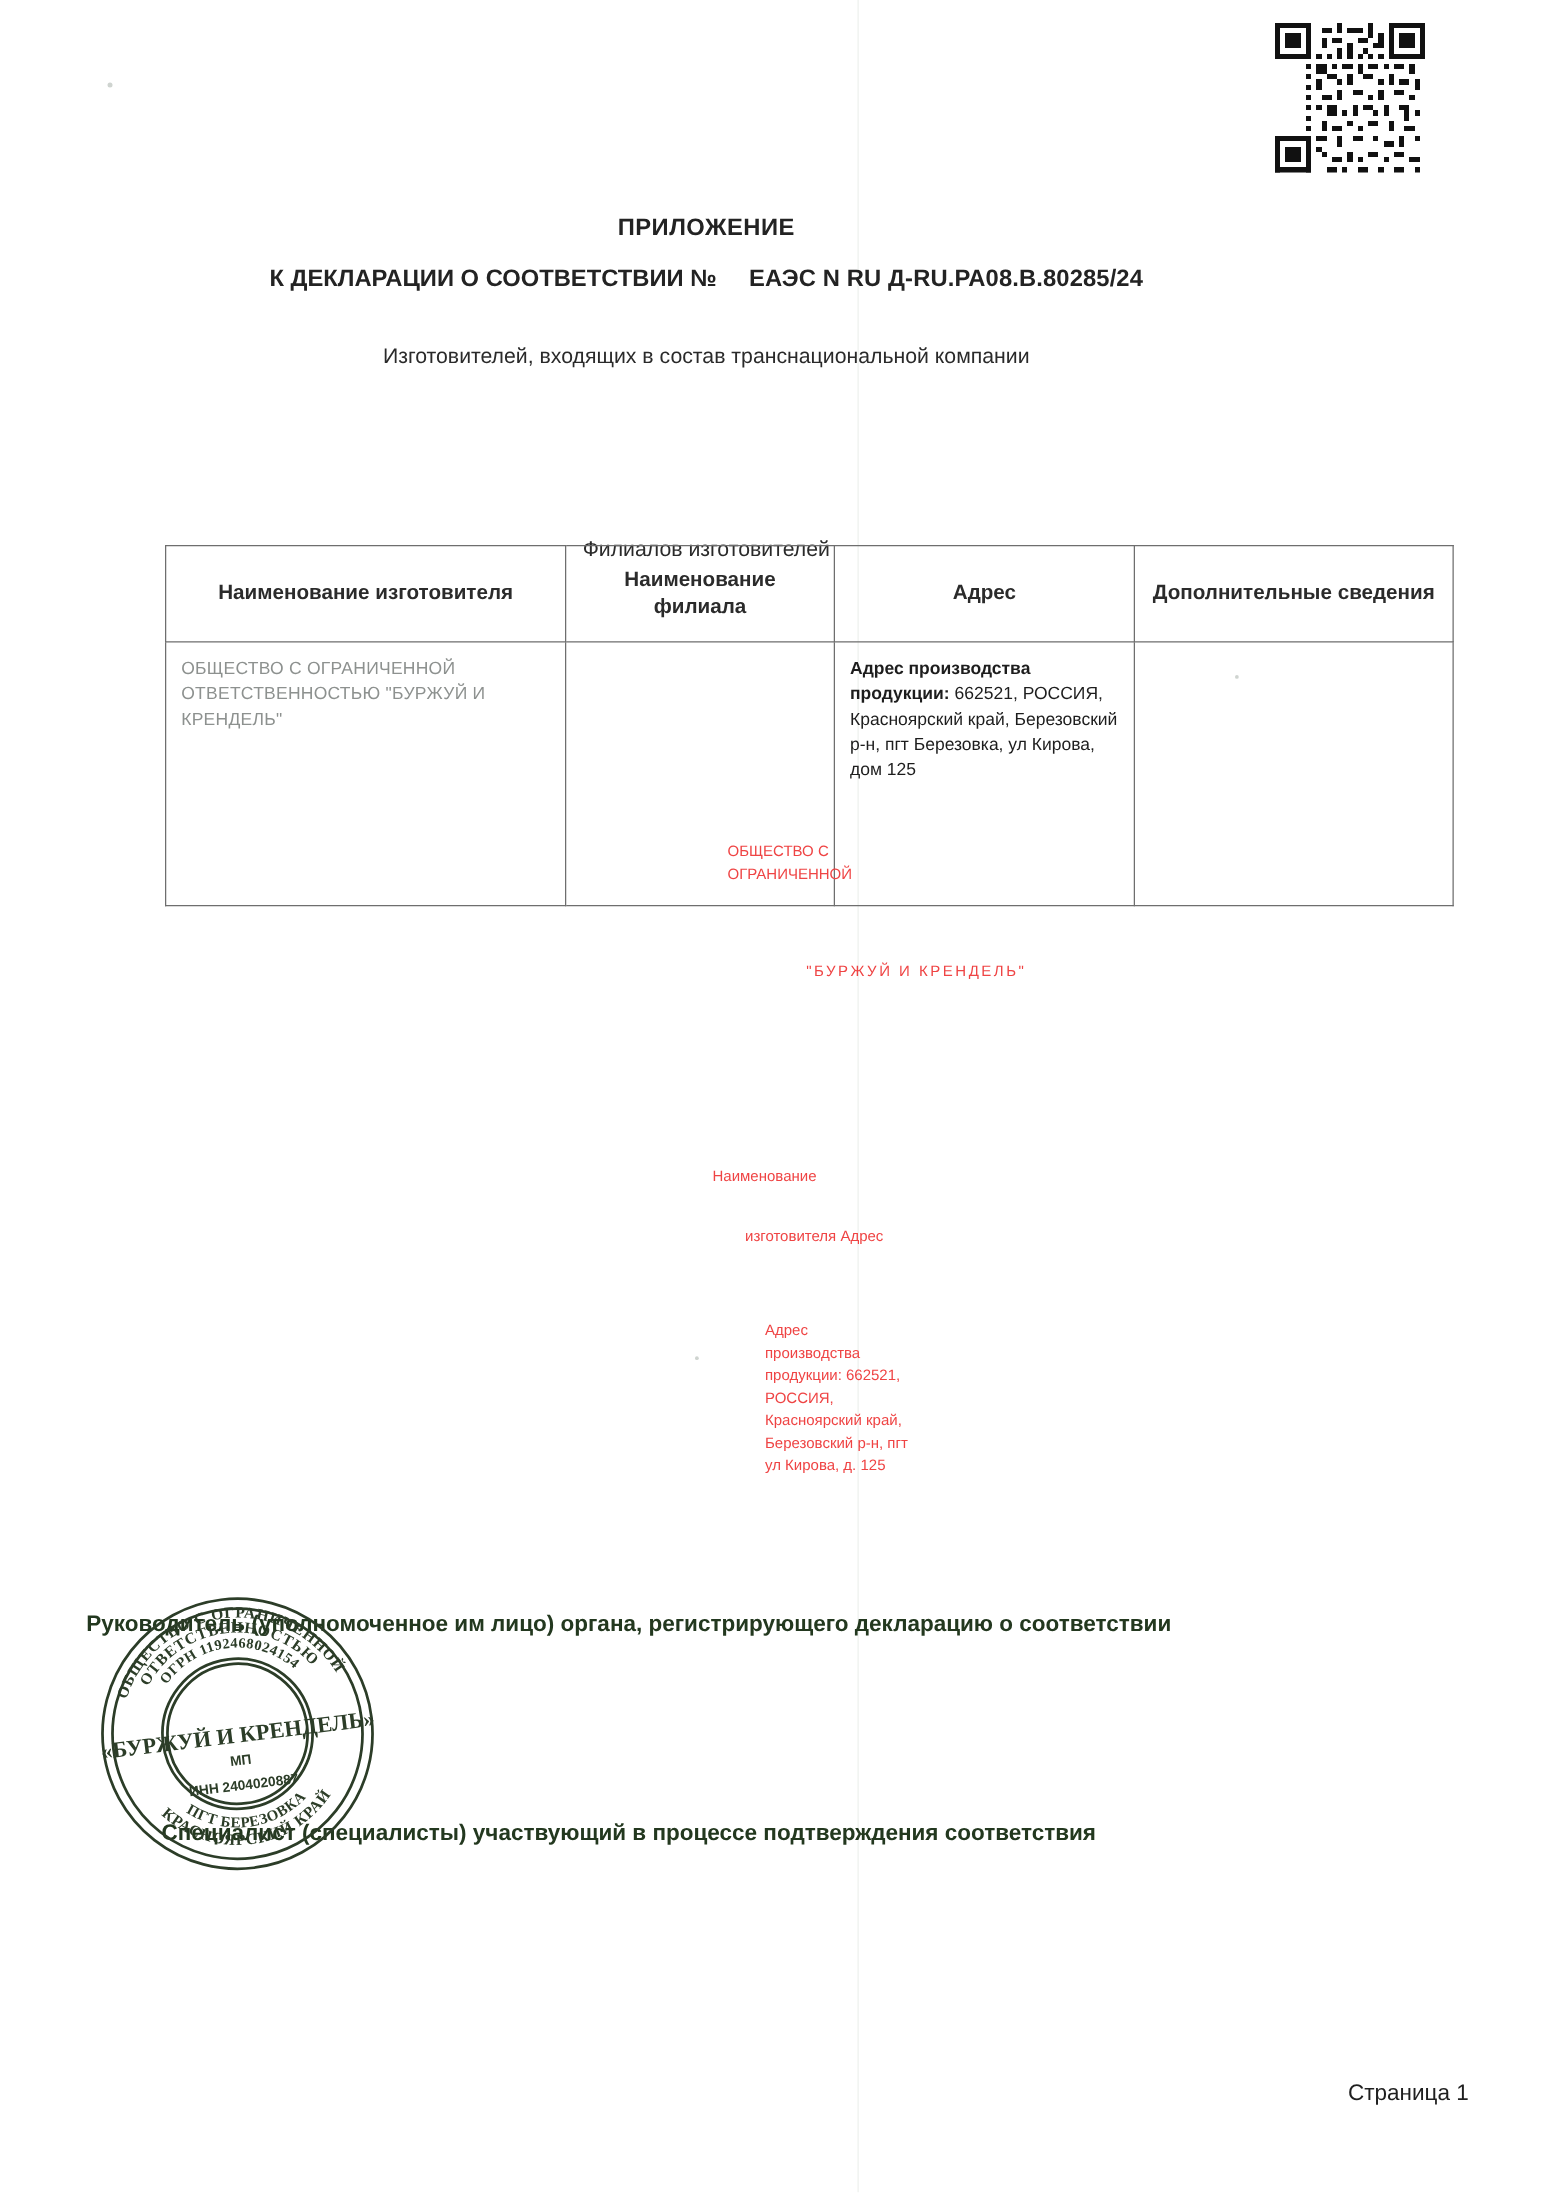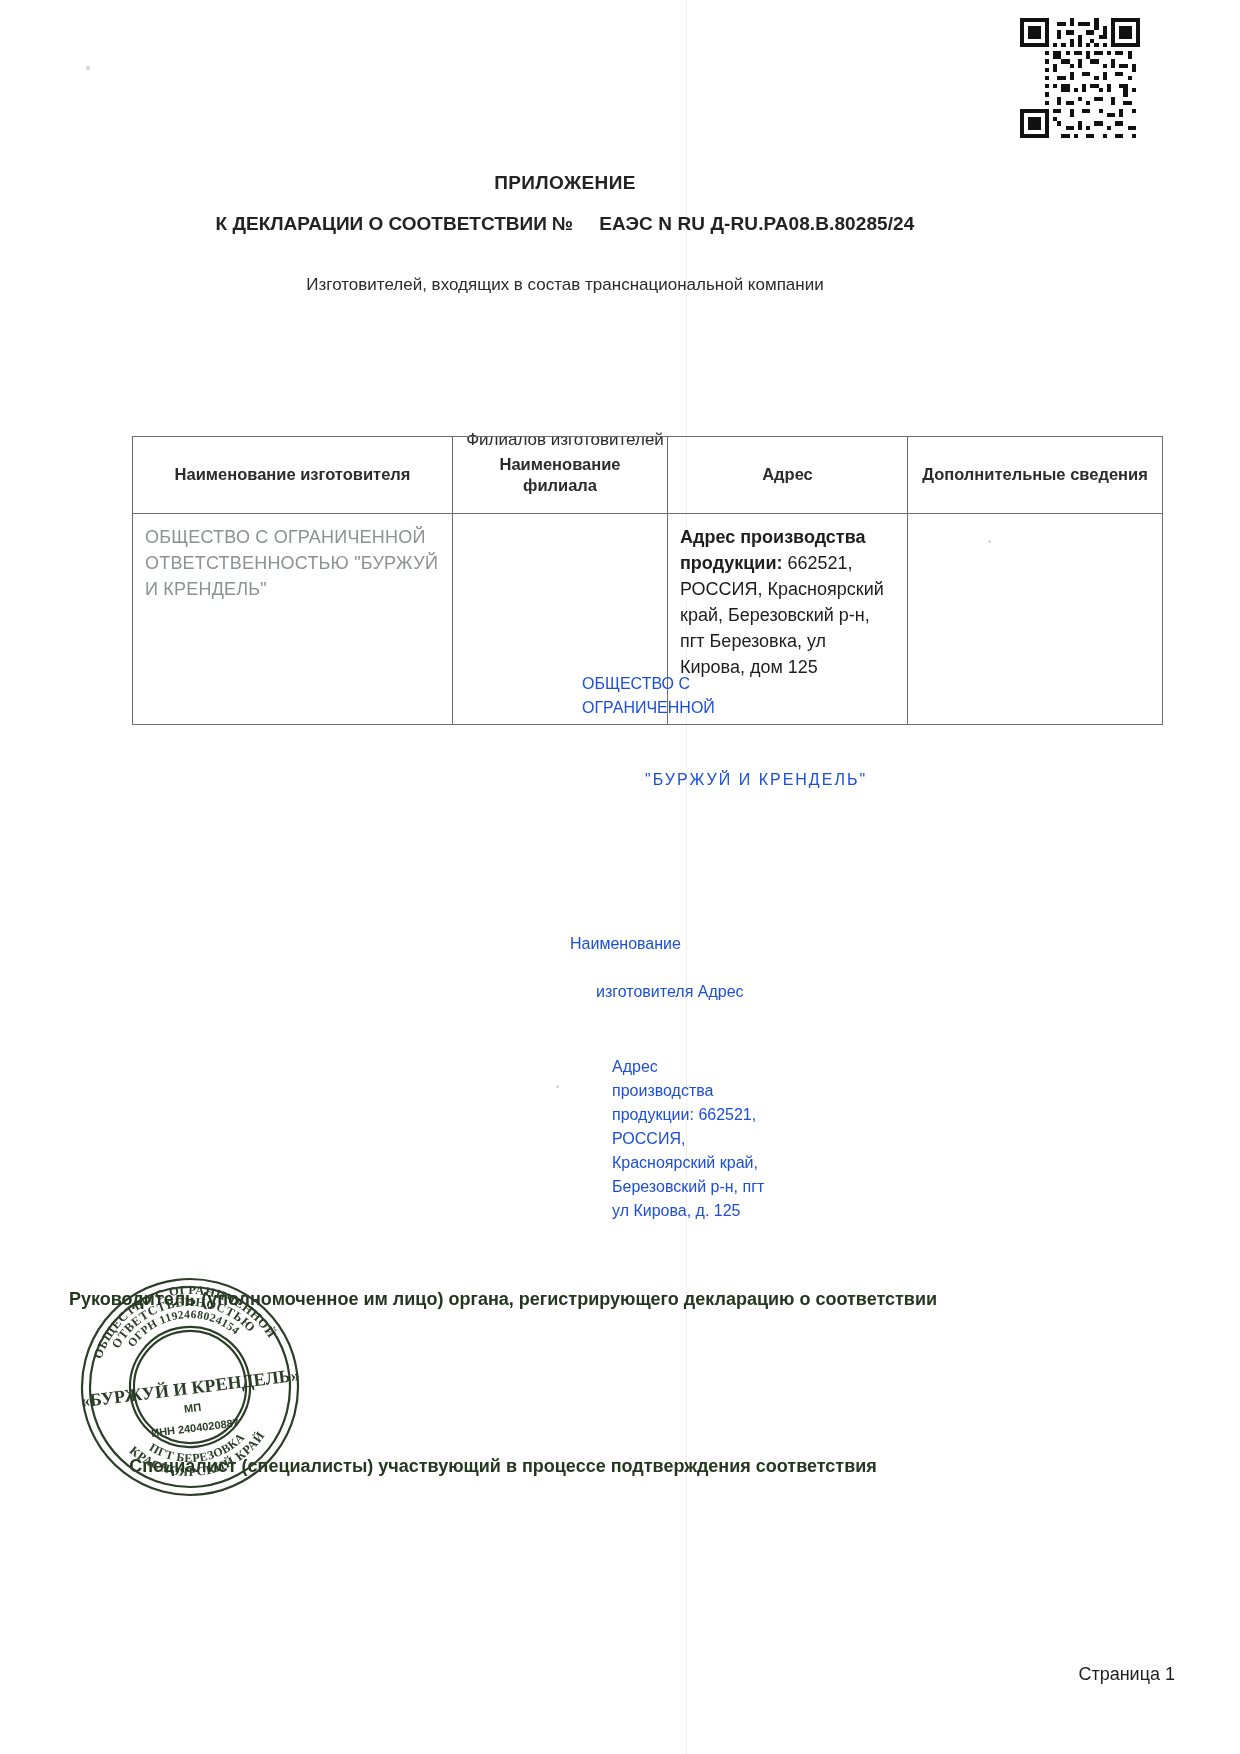--- a/index.html
+++ b/index.html
@@ -99,42 +99,42 @@
   table.branches th {
     text-align: center;
     font-size: 16.5px;
     font-weight: bold;
     color: #2b2b2b;
     line-height: 1.3;
     height: 56px;
     vertical-align: middle;
   }
   table.branches td {
-    font-size: 18px;
+    font-size: 14px;
     line-height: 1.45;
     height: 190px;
   }
   .col1 { width: 295px; }
   .col2 { width: 190px; }
   .col3 { width: 215px; }
   .col4 { width: 230px; }
 
   .cell-manufacturer {
     color: #8d918f;
     letter-spacing: .2px;
     line-height: 1.5;
   }
   .cell-address strong { font-weight: bold; }
   .cell-address { color: #1d1d1d; }
 
   
   .ghost {
     position: absolute;
-    color: #1d4ed8;
-    font-size: 16px;
+    color: #ef4444;
+    font-size: 12px;
     line-height: 1.5;
     user-select: none;
     pointer-events: none;
     white-space: pre-line;
   }
   .ghost-a { top: 672px; left: 582px; }
   .ghost-b { top: 768px; left: 645px; letter-spacing: 2px; }
   .ghost-c { top: 932px; left: 570px; }
   .ghost-d { top: 980px; left: 596px; }
   .ghost-e { top: 1055px; left: 612px; }

